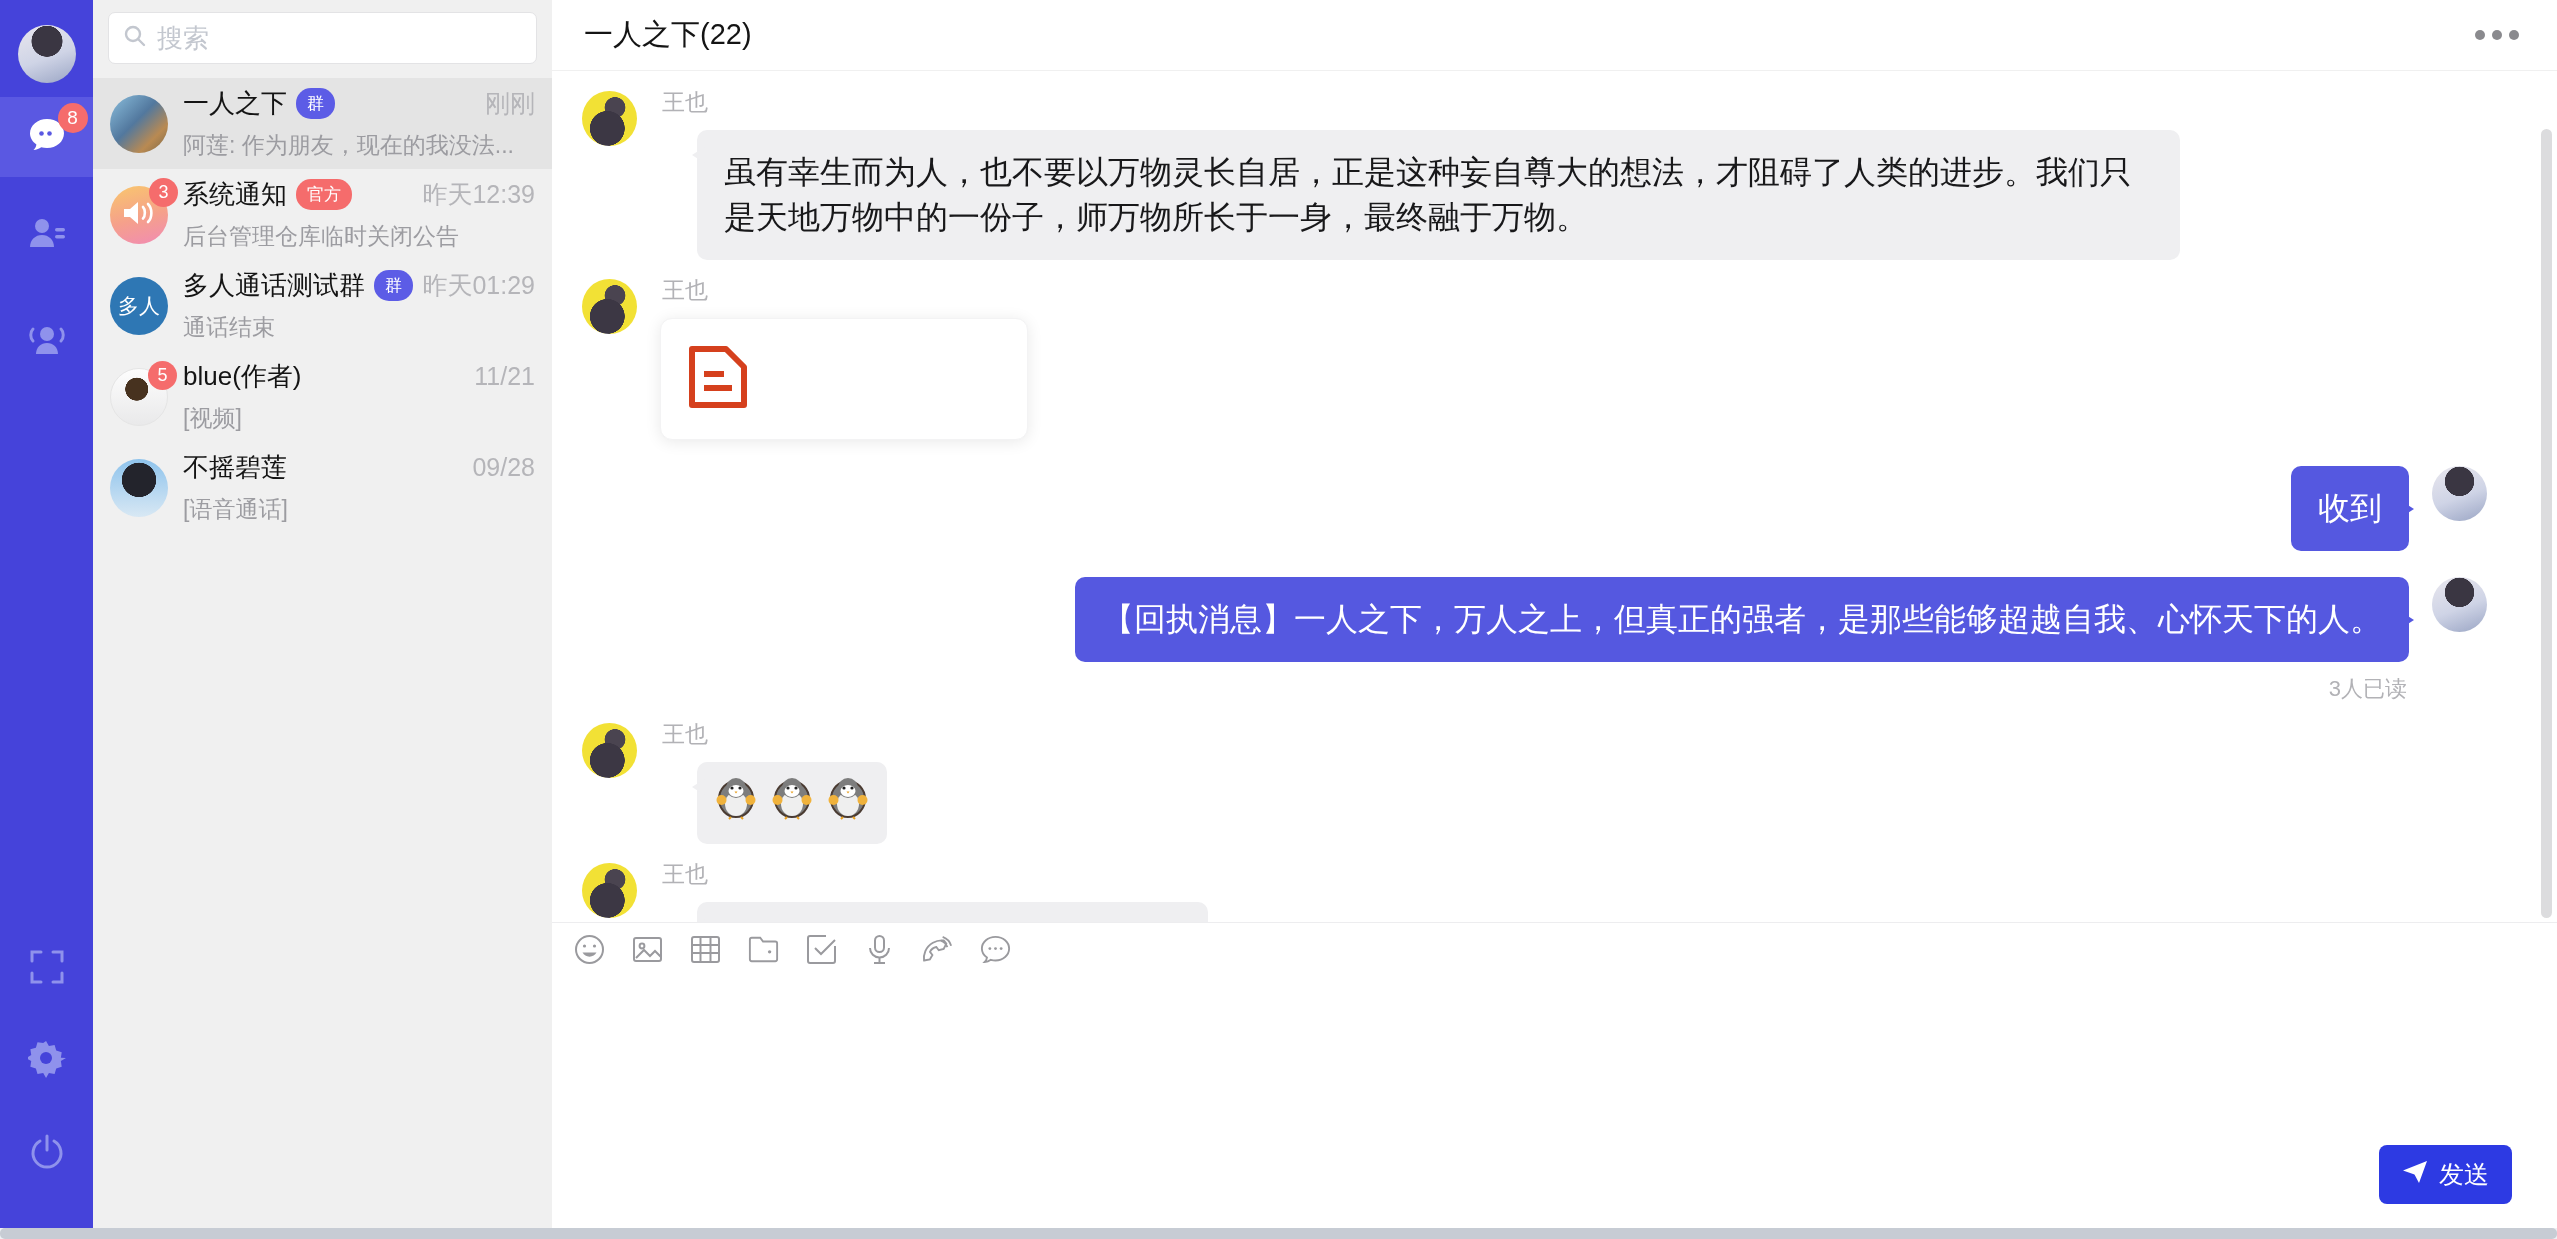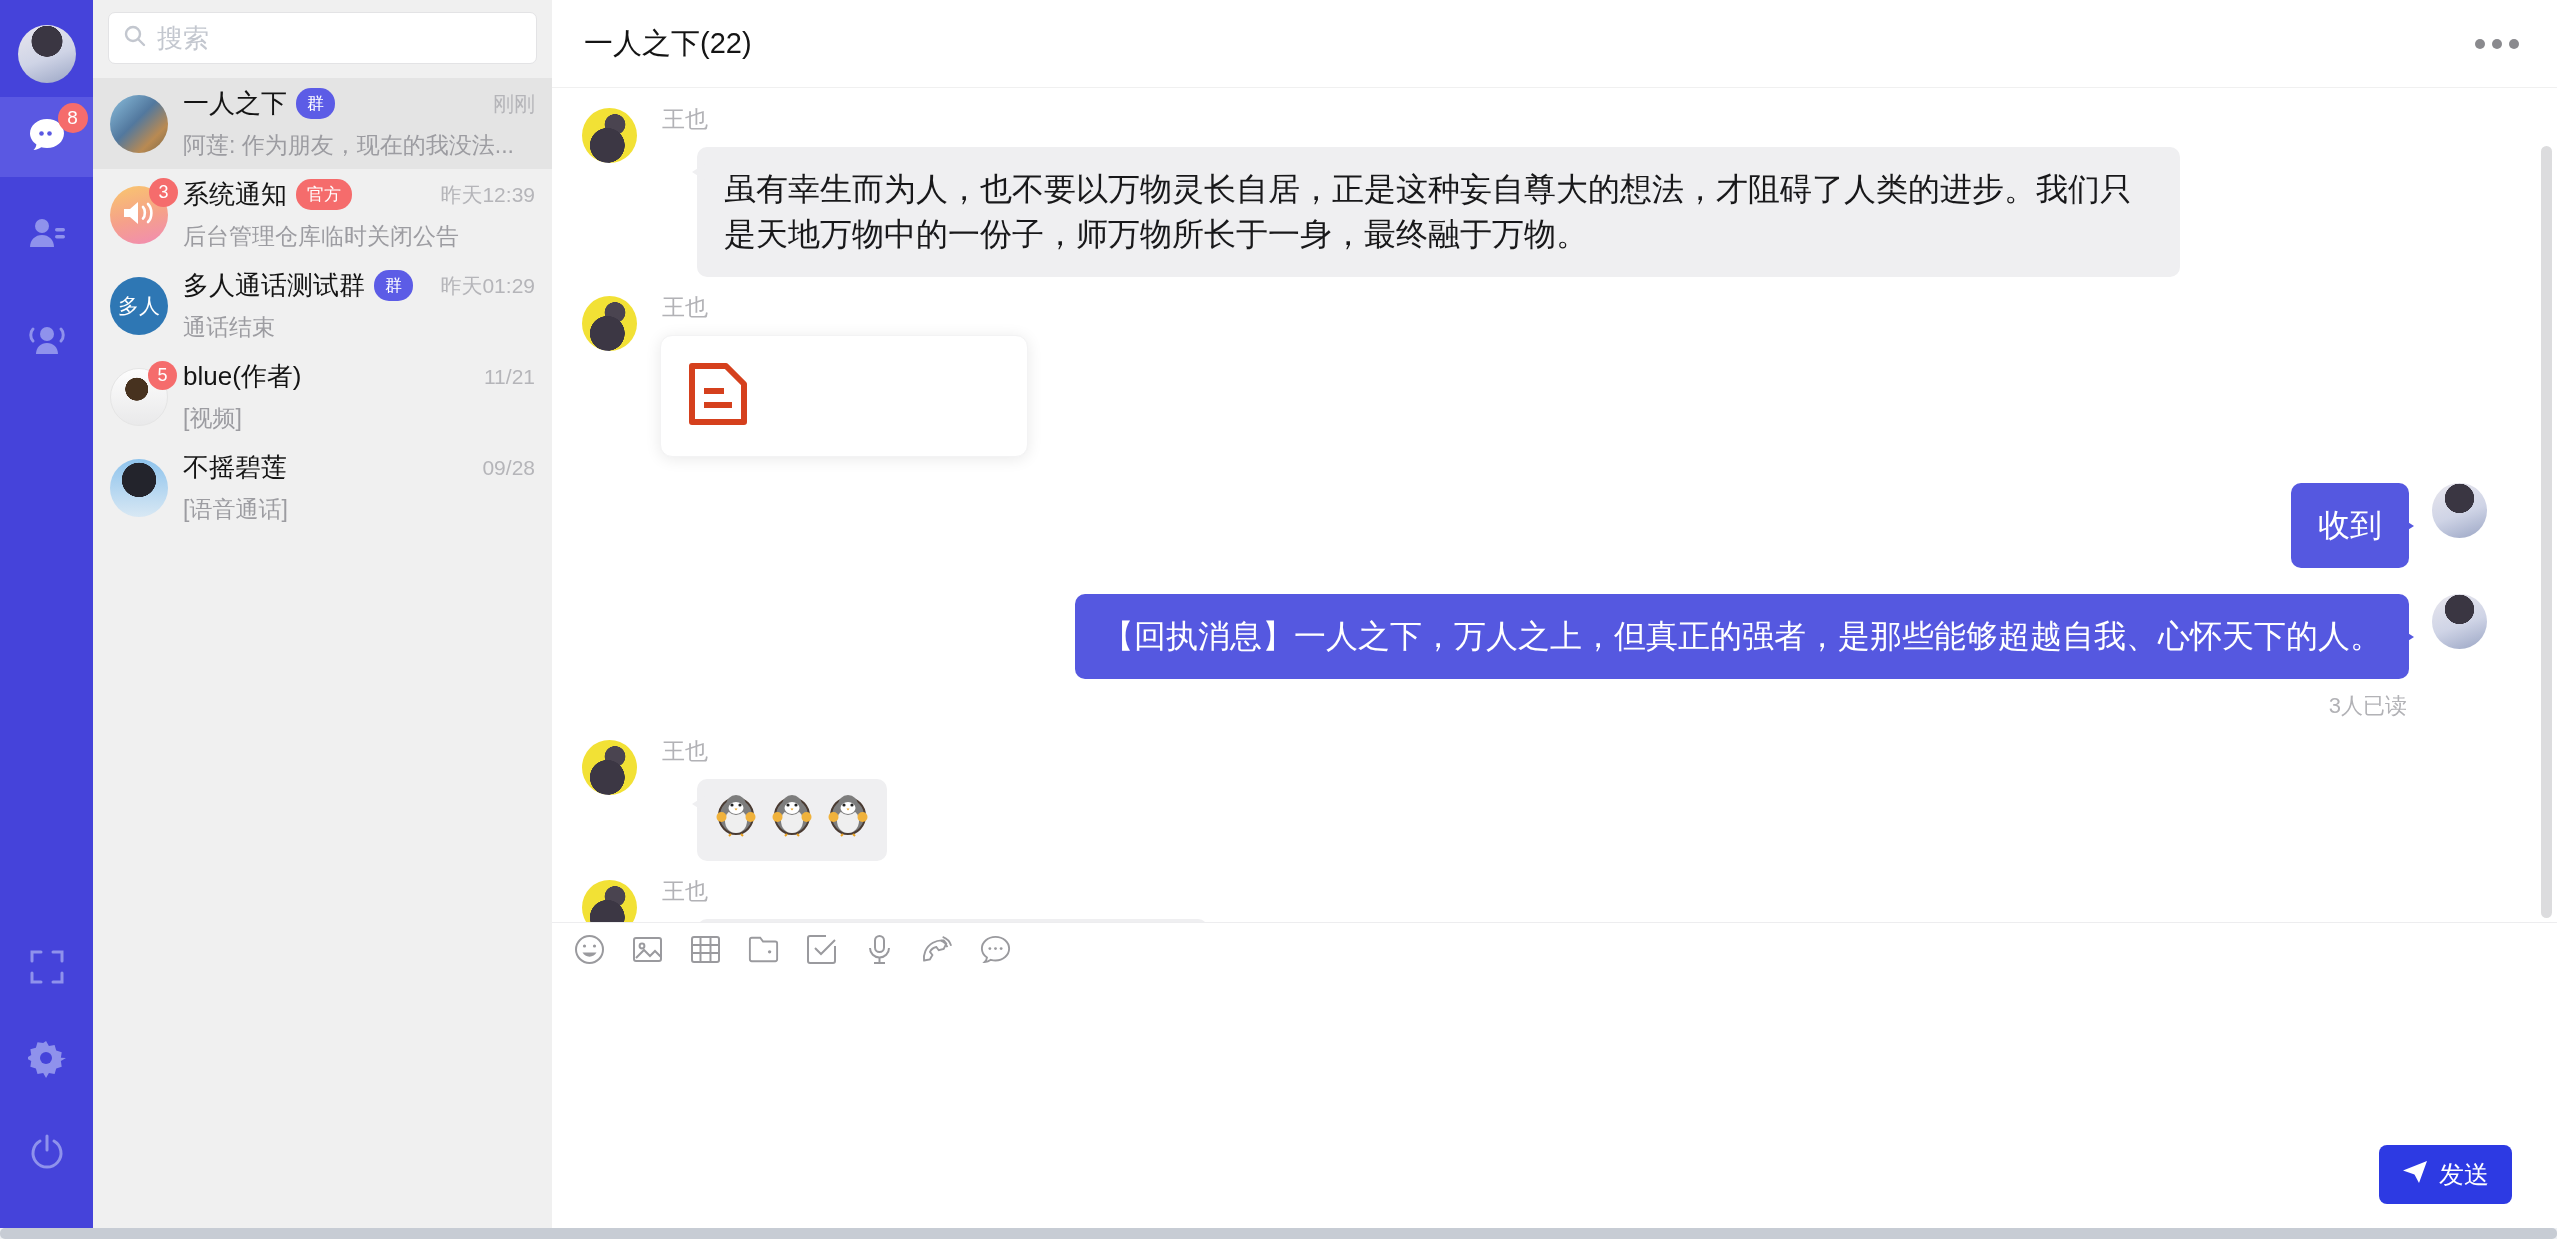--- a/index.html
+++ b/index.html
@@ -41,26 +41,26 @@
   .av-buyaobilian { background:radial-gradient(circle at 50% 36%, #23242c 0 36%, rgba(0,0,0,0) 37%),
      linear-gradient(180deg,#8ec3ec 0%,#d8e8f4 100%); }
   .conv-unread { position:absolute; top:-8px; right:-10px; min-width:29px; height:29px; border-radius:15px;
      background:#f56c6c; color:#fff; font-size:18px; display:flex; align-items:center; justify-content:center; }
   .conv-body { flex:1; min-width:0; }
   .conv-top { display:flex; align-items:center;justify-content:space-between; }
   .conv-title { font-size:26px; color:#141414; white-space:nowrap; }
   .badge-pill { margin-left:9px; font-size:17px; color:#fff; border-radius:15px; padding:4px 11px; flex-shrink:0; }
   .badge-group { background:#5c5ce6; }
   .badge-official { background:#f56c6c; }
-  .conv-time { margin-left:auto; font-size:21px; color:#b5b5b9; flex-shrink:0; padding-left:8px; }
+  .conv-time { margin-left:auto; font-size:25px; color:#b5b5b9; flex-shrink:0; padding-left:8px; }
   .conv-sub { font-size:23px; color:#9c9ca1; margin-top:9px; white-space:nowrap; overflow:hidden; text-overflow:ellipsis; }
 
   
   .chat { flex:1; min-width:0; display:flex; flex-direction:column; background:#fff; position:relative; }
-  .chat-header { height:88px; border-bottom:1px solid #f0f0f0; display:flex; align-items:center;
+  .chat-header { height:71px; border-bottom:1px solid #f0f0f0; display:flex; align-items:center;
      padding:0 32px; flex-shrink:0; }
   .chat-title { font-size:29px; color:#141414; }
   .menu-dots { margin-left:auto; display:flex; gap:7px; cursor:pointer; padding:6px; }
   .menu-dots i { width:10px; height:10px; border-radius:50%; background:#8a8a8e; }
 
   .messages { flex:1; min-height:0; padding:16px 70px 0 30px; position:relative; overflow:hidden; }
   .vscroll { position:absolute; right:5px; top:58px; bottom:4px; width:11px; border-radius:6px; background:#dcdcde; }
 
   .msg-row { display:flex; margin-bottom:15px; }
   .msg-avatar { width:55px; height:55px; border-radius:50%; flex-shrink:0; margin-top:4px; }

